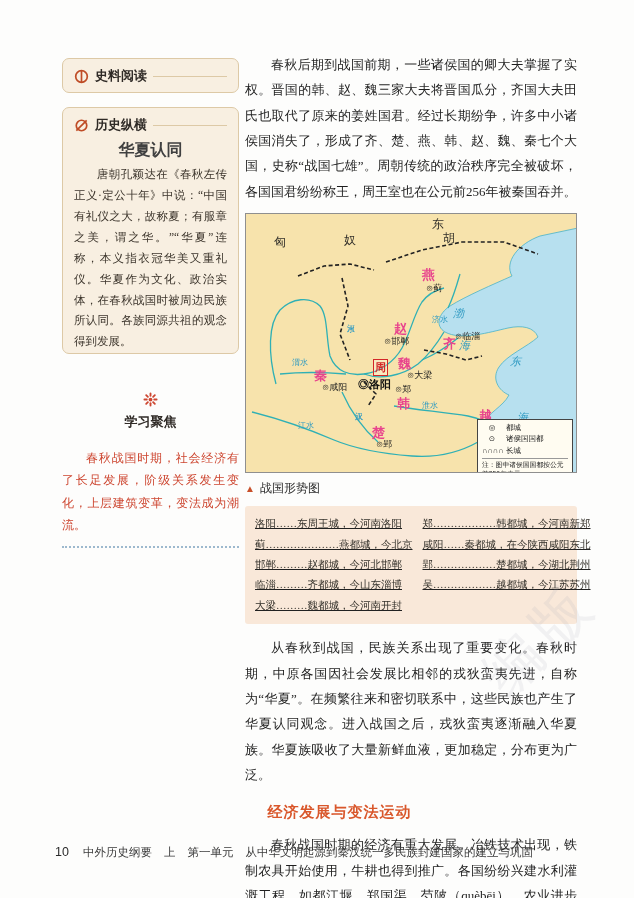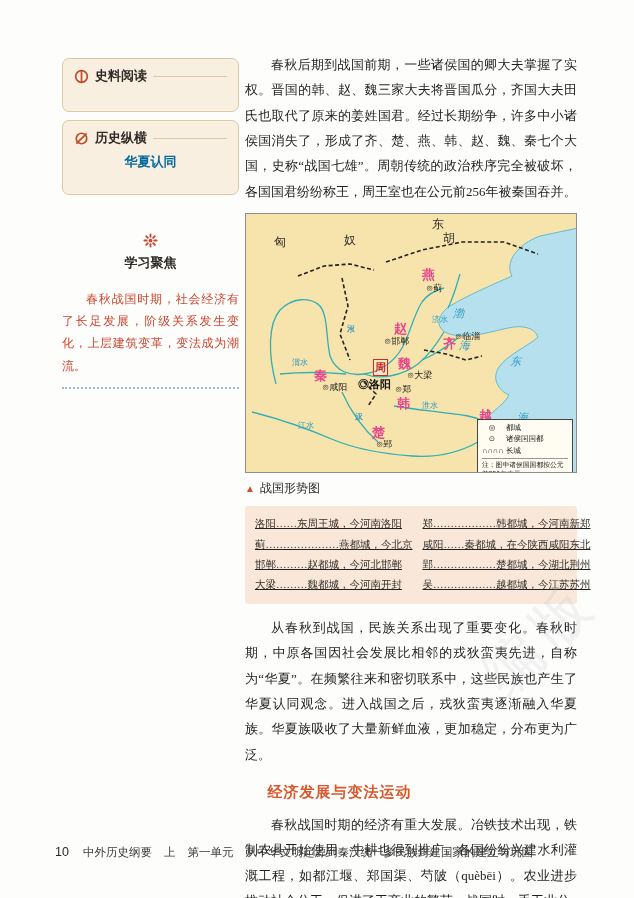--- a/index.html
+++ b/index.html
@@ -1,29 +1,29 @@
 <!DOCTYPE html>
 <html><head>
 <meta charset="utf-8">
 <style>
   * { margin:0; padding:0; box-sizing:border-box; }
   body { width:634px; height:898px; background:#fdfdfc; font-family:"Liberation Serif", serif; color:#212121; overflow:hidden; }
   .page { position:relative; width:634px; height:898px; background:#fdfdfc; }
 
   
   .sidebar { position:absolute; left:62px; top:58px; width:177px; }
-  .sbox { background:#f8efe1; border:1px solid #ddc9a6; border-radius:7px; padding:10px 11px 20px 11px; margin-bottom:8px; }
+  .sbox { background:#f8efe1; border:1px solid #ddc9a6; border-radius:7px; padding:10px 11px 1px 11px; margin-bottom:14px; }
   .sbox-head { display:flex; align-items:center; gap:6px; margin-bottom:6px; margin-top:-2px; }
   .sbox-title { font-family:"Liberation Sans", sans-serif; font-weight:bold; font-size:13px; color:#2f2a26; }
   .head-rule { flex:1; height:1px; background:#ddc9a6; }
   .icon-svg { width:15px; height:15px; flex:0 0 15px; }
   .sbox-body { font-size:11.5px; line-height:1.82; color:#3c352c; text-align:justify; }
   .sbox-body p { text-indent:2em; }
   .attribution { text-align:right; text-indent:0 !important; }
-  .sub-title { text-align:center; font-weight:bold; font-size:13px; margin-bottom:3px; color:#0369a1; }
+  .sub-title { text-align:center; font-weight:bold; font-size:16px; margin-bottom:3px; color:#404040; }
 
   .jujiao { margin-top:38px; }
   .jujiao-head { display:flex; align-items:center; gap:6px;flex-direction:column; }
   .dotline { flex:1; border-top:2px dotted #9db9ce; }
   .dotline-full { border-top:2px dotted #9db9ce; margin-top:10px; }
   .jujiao-body { margin-top:8px; font-size:12px; line-height:1.85; color:#cd4630; text-align:justify; }
   .jujiao-body p { text-indent:2em; }
 
   
   .main { position:absolute; left:245px; top:52px; width:332px; }
@@ -88,20 +88,23 @@
     <div class="sbox">
       <div class="sbox-head">
         <svg class="icon-svg" viewBox="0 0 16 16">
           <circle cx="8" cy="8" r="5.6" fill="none" stroke="#bf4c26" stroke-width="1.8"></circle>
           <line x1="2.5" y1="13.5" x2="13.5" y2="2.5" stroke="#bf4c26" stroke-width="1.8"></line>
         </svg>
         <span class="sbox-title">历史纵横</span>
         <span class="head-rule"></span>
       </div>
       <div class="sub-title">华夏认同</div>
+      <div class="sbox-body">
+        <p>唐朝孔颖达在《春秋左传正义·定公十年》中说：“中国有礼仪之大，故称夏；有服章之美，谓之华。”“华夏”连称，本义指衣冠华美又重礼仪。华夏作为文化、政治实体，在春秋战国时被周边民族所认同。各族同源共祖的观念得到发展。</p>
+      </div>
     </div>
 
     <div class="jujiao">
       <div class="jujiao-head">
         <svg class="icon-svg" viewBox="0 0 16 16">
           <circle cx="8" cy="8" r="2" fill="#cd4630"></circle>
           <g stroke="#cd4630" stroke-width="2" stroke-linecap="round">
             <line x1="8" y1="1.5" x2="8" y2="4"></line>
               <line x1="8" y1="12" x2="8" y2="14.5"></line>
             <line x1="1.5" y1="8" x2="4" y2="8"></line>
@@ -206,20 +209,21 @@
     <div class="caption">
       <span class="cap-tri">▲</span>
       <span class="cap-text">战国形势图</span>
     </div>
 
     <div class="gaz">
       <div class="gaz-col" id="gaz-left">
           <div>洛阳……东周王城，今河南洛阳</div>
           <div>蓟…………………燕都城，今北京</div>
           <div>邯郸………赵都城，今河北邯郸</div>
+          <div>临淄………齐都城，今山东淄博</div>
           <div>大梁………魏都城，今河南开封</div>
         </div>
       <div class="gaz-col" id="gaz-right">
           <div>郑………………韩都城，今河南新郑</div>
           <div>咸阳……秦都城，在今陕西咸阳东北</div>
           <div>郢………………楚都城，今湖北荆州</div>
           <div>吴………………越都城，今江苏苏州</div>
         </div>
     </div>
 

